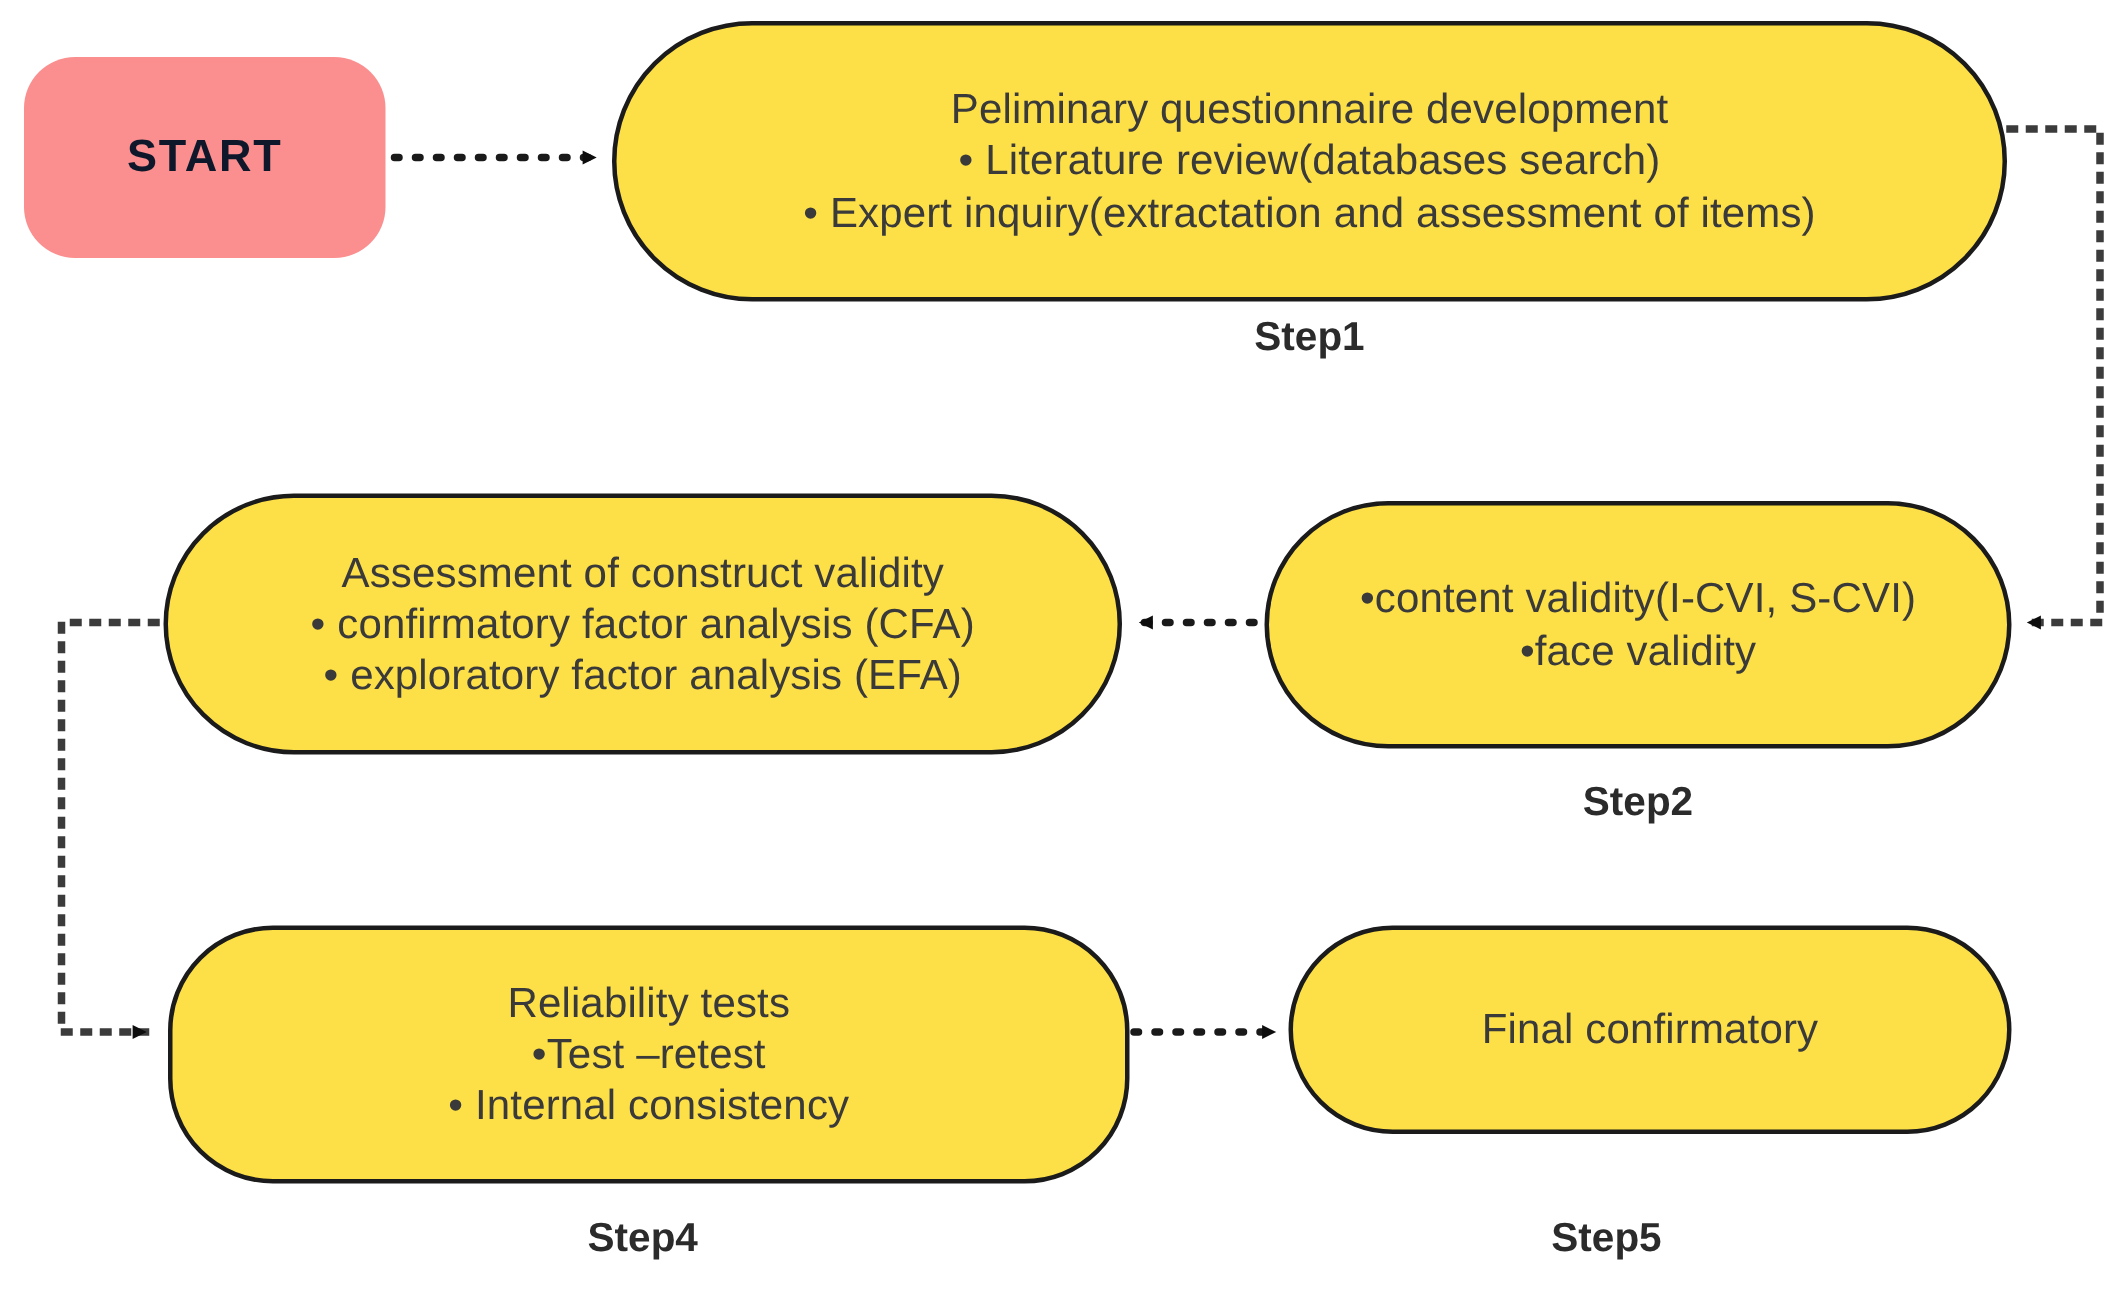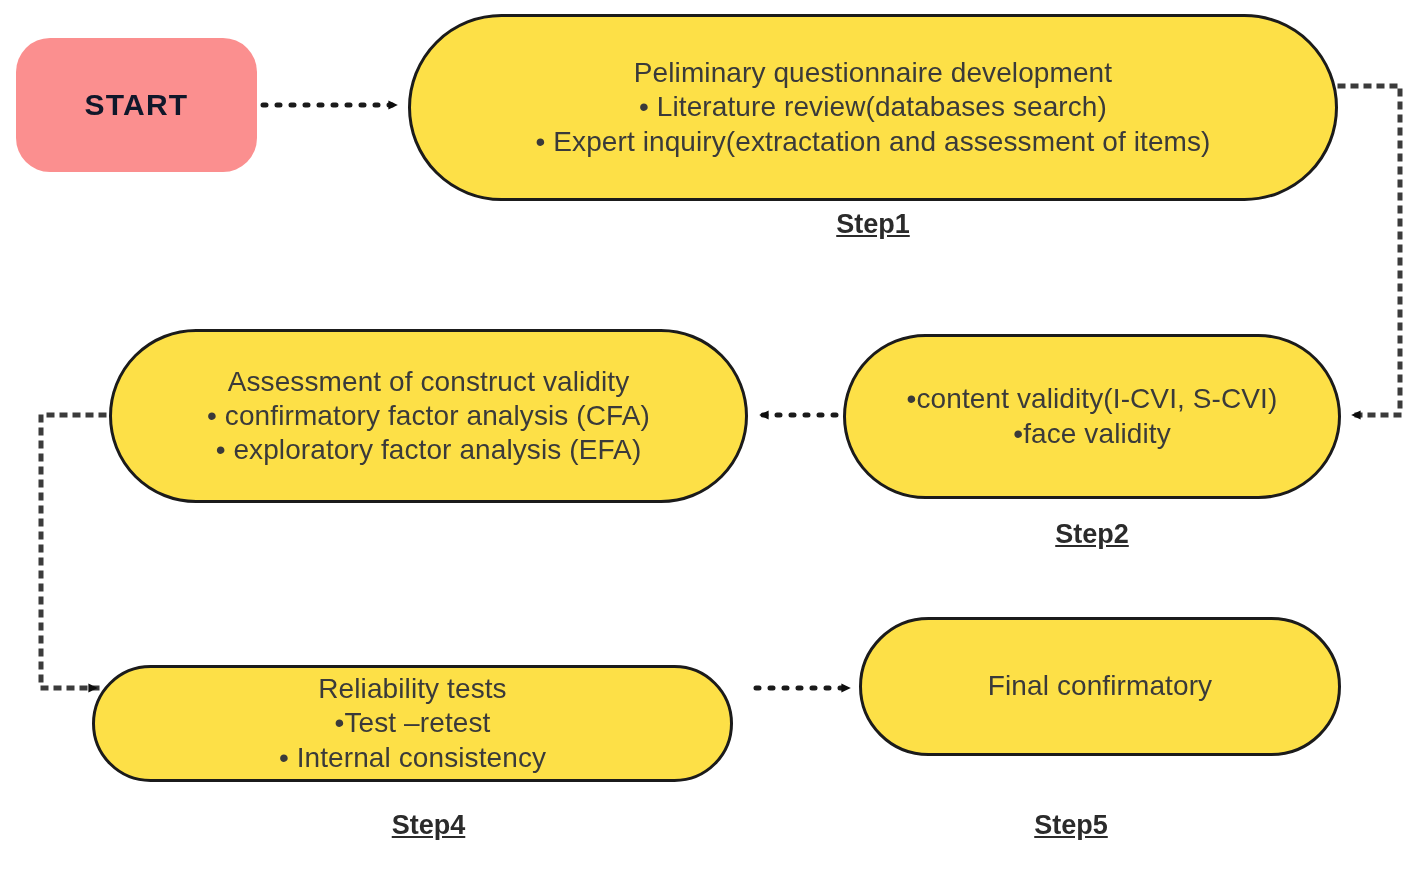--- a/index.html
+++ b/index.html
@@ -59,29 +59,28 @@
   }
 
   
   .caption {
     position: absolute;
     font-size: 27px;
     font-weight: bold;
     color: #2b2b2b;
     text-align: center;
     z-index: 2;
-    text-decoration: underline;
   }
 
   
   #start-node   { left: 16px;  top: 38px;  width: 241px; height: 134px; }
   #step1-node   { left: 408px; top: 14px;  width: 930px; height: 187px; border-radius: 94px; }
   #step2-node   { left: 843px; top: 334px; width: 498px; height: 165px; border-radius: 83px; }
   #step3-node   { left: 109px; top: 329px; width: 639px; height: 174px; border-radius: 87px; }
-  #step4-node   { left: 92px; top: 617px; width: 641px; height: 117px; border-radius: 70px; margin-top: 48px; }
+  #step4-node   { left: 112px; top: 617px; width: 641px; height: 172px; border-radius: 70px; }
   #step5-node   { left: 859px; top: 617px; width: 482px; height: 139px; border-radius: 70px; }
 
   #step1-caption { left: 408px; top: 209px; width: 930px; }
   #step2-caption { left: 843px; top: 519px; width: 498px; }
   #step3-caption { left: 109px; top: 519px; width: 639px; }
   #step4-caption { left: 108px; top: 810px; width: 641px; }
   #step5-caption { left: 830px; top: 810px; width: 482px; }
 </style>
 </head>
 <body>

